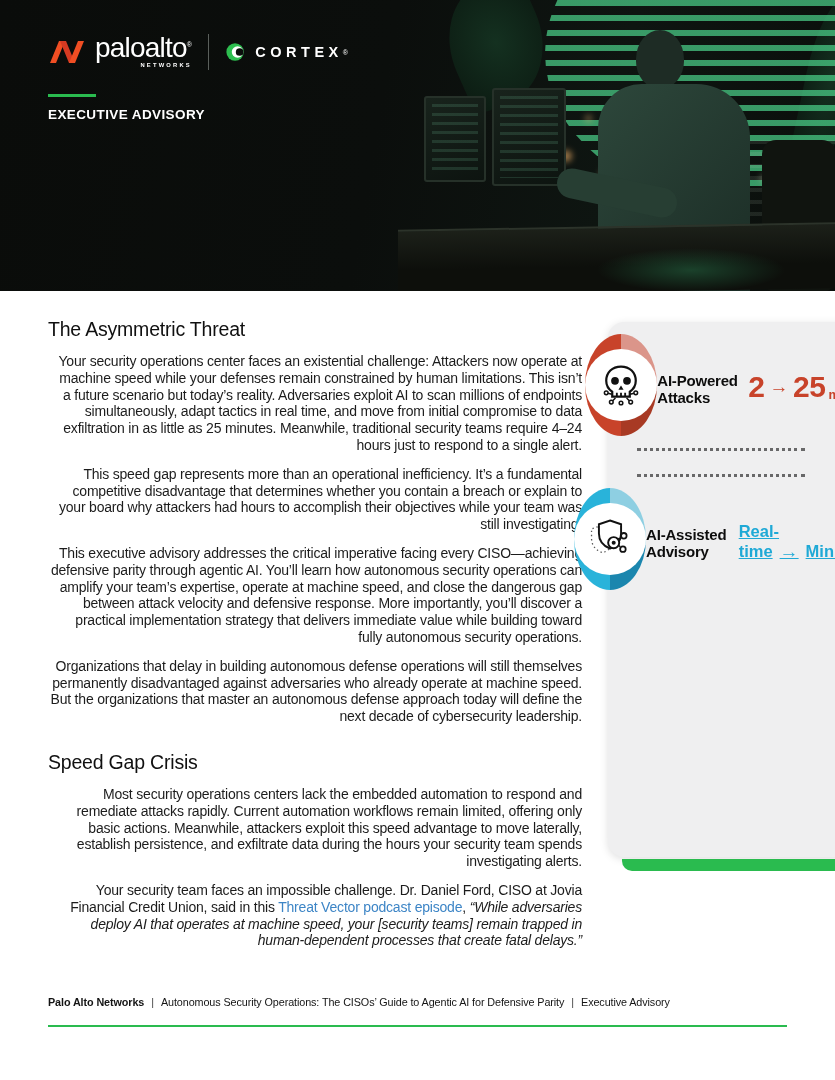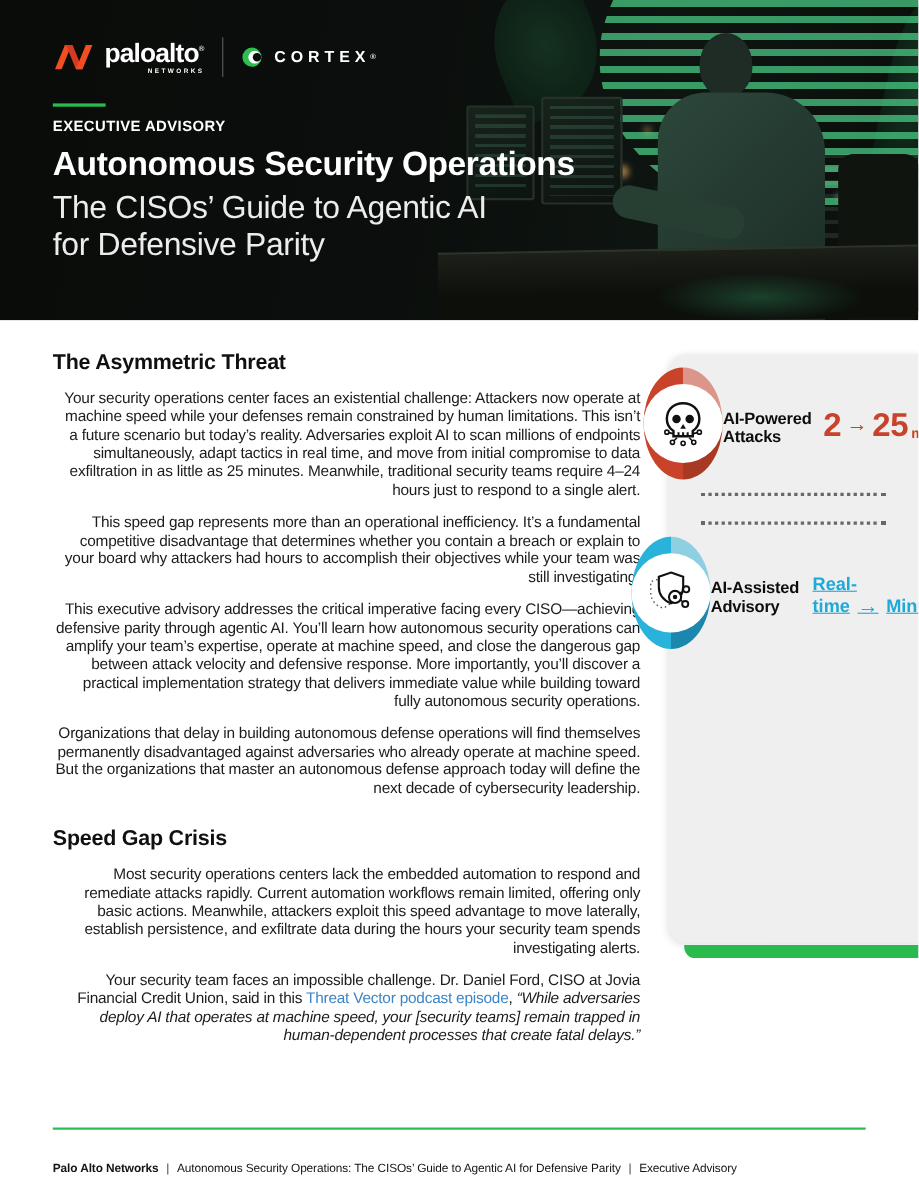--- a/index.html
+++ b/index.html
@@ -38,34 +38,34 @@
   .chair{position:absolute;left:762px;top:140px;width:74px;height:152px;border-radius:14px;background:#10140f;}
   .plant{position:absolute;background:radial-gradient(ellipse at center,#153422,#0b1a11);}
   .pl1{left:448px;top:-18px;width:96px;height:120px;border-radius:60% 15% 60% 15%;transform:rotate(-24deg);opacity:.9;}
   .pl2{left:806px;top:-6px;width:52px;height:168px;border-radius:50% 10% 50% 10%;transform:rotate(12deg);opacity:.9;}
   .glow{position:absolute;left:596px;top:248px;width:190px;height:44px;
         background:radial-gradient(ellipse,rgba(62,196,126,.28),rgba(0,0,0,0) 70%);}
 
   
   .logo-row{position:absolute;left:48px;top:34px;display:flex;align-items:center;z-index:3;}
   .pa-word-wrap{margin-left:9px;display:flex;flex-direction:column;align-items:flex-end;}
-  .pa-word{color:#fff;font-weight:700;font-size:24px;letter-spacing:-0.8px;line-height:24px;}
+  .pa-word{color:#fff;font-weight:400;font-size:28px;letter-spacing:-0.8px;line-height:24px;}
   .reg{font-size:7px;color:#fff;vertical-align:10px;font-weight:400;}
   .pa-networks{color:#fff;font-size:5.8px;font-weight:700;letter-spacing:2.2px;margin-top:1px;}
   .logo-divider{width:1.5px;height:36px;background:#5a5f5b;margin:0 16px;}
   .cortex-word{color:#fff;font-weight:700;font-size:14.5px;letter-spacing:4.5px;margin-left:8px;}
 
   .eyebrow-dash{position:absolute;left:48px;top:94px;width:48px;height:3px;background:#2abb4f;z-index:3;}
   .eyebrow{position:absolute;left:48px;top:107px;color:#fff;font-size:13.5px;font-weight:700;letter-spacing:.4px;z-index:3;}
   .hero-title{position:absolute;left:48px;top:132px;margin:0;color:#fff;font-size:30.5px;font-weight:700;letter-spacing:-0.4px;z-index:3;}
   .hero-subtitle{position:absolute;left:48px;top:172px;color:#ececec;font-size:29px;font-weight:400;letter-spacing:-0.3px;line-height:34px;z-index:3;}
 
   
   .body-col{position:absolute;left:48px;top:291px;width:534px;}
-  .body-col h2{font-size:19.5px;font-weight:700;color:#101010;letter-spacing:-0.2px;margin:26px 0 12px;}
+  .body-col h2{font-size:19.5px;font-weight:400;color:#101010;letter-spacing:-0.2px;margin:26px 0 12px;}
   .body-col h2.first{margin-top:27px;}
   .body-col p{font-size:14px;line-height:16.8px;letter-spacing:-0.2px;color:#1c1c1c;margin:0 0 12px;text-align:right;}
   .link{color:#3d85c6;text-decoration:none;}
   .quote{font-style:italic;}
 
   
   .card-wrap{position:absolute;left:608px;top:322px;width:250px;height:560px;}
   .stat-card{position:absolute;left:0;top:0;width:250px;height:535px;background:#efeff0;
              border-radius:16px 0 0 16px;box-shadow:0 2px 8px rgba(0,0,0,.13);
              display:flex;flex-direction:column;align-items:center;padding:12px 24px 0 0;}
@@ -82,21 +82,21 @@
   .stat-value .unit{font-size:13px;vertical-align:-2px;margin-left:3px;}
   .stat-value.small{font-size:16.5px;margin-top:6px;letter-spacing:0;}
   .stat-value.small .arrow{font-size:19px;vertical-align:-1px;padding:0 7px;}
   .val-red{color:#c8432a;}
   .val-green{color:#2abb4f;}
   .val-cyan{color:#1fa9d6;text-decoration:underline;}
   .dotted-divider{width:168px;border-top:3px dotted #3c3c3c;opacity:.75;margin:12px 0 11px;}
 
   
   .footer-line{position:absolute;left:48px;top:1025px;width:739px;height:2px;background:#2abb4f;}
-  .footer-text{position:absolute;left:48px;top:1056px;font-size:10.8px;color:#141414;letter-spacing:-0.1px;}
+  .footer-text{position:absolute;left:48px;top:996px;font-size:10.8px;color:#141414;letter-spacing:-0.1px;}
   .footer-text .b{font-weight:700;}
   .footer-text .sep{margin:0 7px;color:#444;}
 </style>
 </head>
 <body>
 
 <div class="page">
 
   <header class="hero">
     <div class="hero-art">
@@ -135,33 +135,28 @@
         <circle cx="11" cy="12" r="9.5" fill="#2dbe4f"></circle>
         <circle cx="13.7" cy="12" r="6.3" fill="#ffffff"></circle>
         <circle cx="16" cy="12" r="4.2" fill="#0b0e0c"></circle>
       </svg>
       <span class="cortex-word">CORTEX</span>
         <span class="reg">®</span>
     </div>
 
     <div class="eyebrow-dash"></div>
     <div class="eyebrow">EXECUTIVE ADVISORY</div>
-    <h1 class="hero-title">Autonomous Security Operations</h1>
-    <div class="hero-subtitle">
-      <span>The CISOs’ Guide to Agentic AI</span><br>
-      <span>for Defensive Parity</span>
-    </div>
   </header>
 
   <main class="body-col">
     <h2 class="first">The Asymmetric Threat</h2>
     <p>Your security operations center faces an existential challenge: Attackers now operate at machine speed while your defenses remain constrained by human limitations. This isn’t a future scenario but today’s reality. Adversaries exploit AI to scan millions of endpoints simultaneously, adapt tactics in real time, and move from initial compromise to data exfiltration in as little as 25 minutes. Meanwhile, traditional security teams require 4–24 hours just to respond to a single alert.</p>
     <p>This speed gap represents more than an operational inefficiency. It’s a fundamental competitive disadvantage that determines whether you contain a breach or explain to your board why attackers had hours to accomplish their objectives while your team was still investigating.</p>
     <p>This executive advisory addresses the critical imperative facing every CISO—achieving defensive parity through agentic AI. You’ll learn how autonomous security operations can amplify your team’s expertise, operate at machine speed, and close the dangerous gap between attack velocity and defensive response. More importantly, you’ll discover a practical implementation strategy that delivers immediate value while building toward fully autonomous security operations.</p>
-    <p>Organizations that delay in building autonomous defense operations will find themselves permanently disadvantaged against adversaries who already operate at machine speed. But the organizations that master an autonomous defense approach today will define the next decade of cybersecurity leadership.</p>
+    <p>Organizations that delay in building autonomous defense operations will still themselves permanently disadvantaged against adversaries who already operate at machine speed. But the organizations that master an autonomous defense approach today will define the next decade of cybersecurity leadership.</p>
 
     <h2>Speed Gap Crisis</h2>
     <p>Most security operations centers lack the embedded automation to respond and remediate attacks rapidly. Current automation workflows remain limited, offering only basic actions. Meanwhile, attackers exploit this speed advantage to move laterally, establish persistence, and exfiltrate data during the hours your security team spends investigating alerts.</p>
     <p><span>Your security team faces an impossible challenge. Dr. Daniel Ford, CISO at Jovia Financial Credit Union, said in this </span><a class="link" href="#">Threat Vector podcast episode</a><span>, </span><span class="quote">“While adversaries deploy AI that operates at machine speed, your [security teams] remain trapped in human-dependent processes that create fatal delays.”</span></p>
   </main>
 
   <aside class="card-wrap">
     <div class="stat-card">
 
       <div class="stat">

